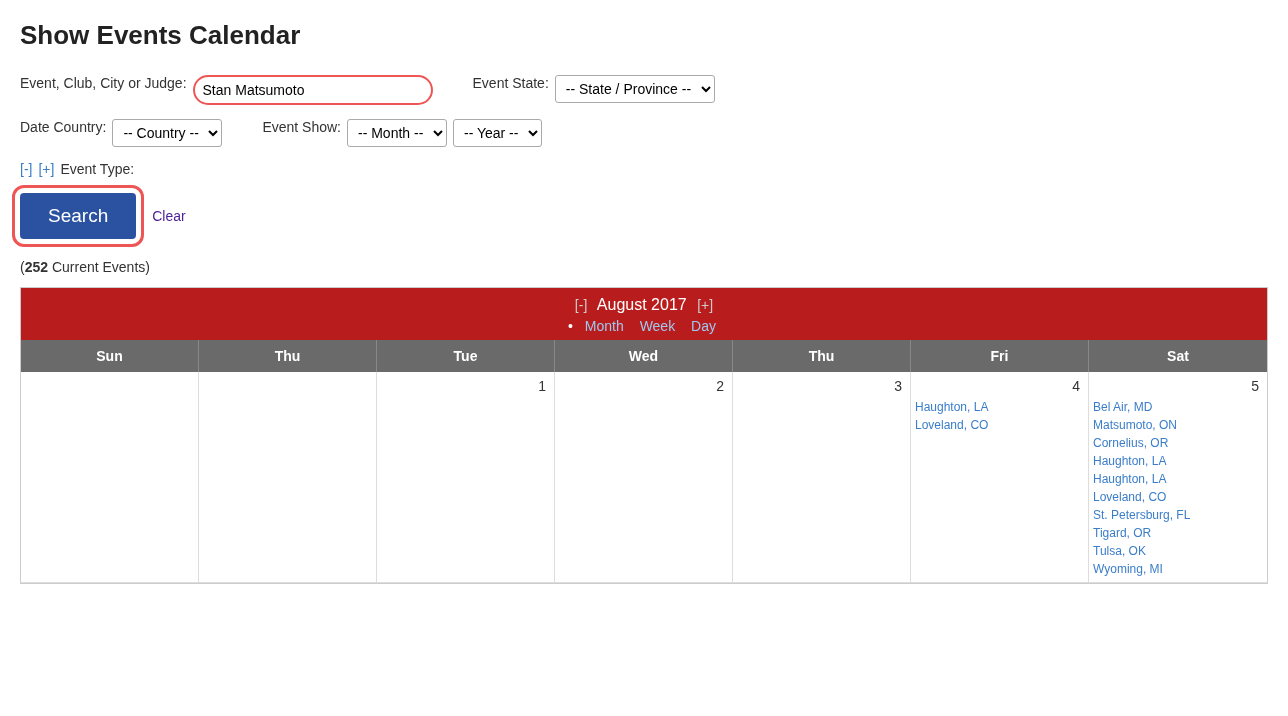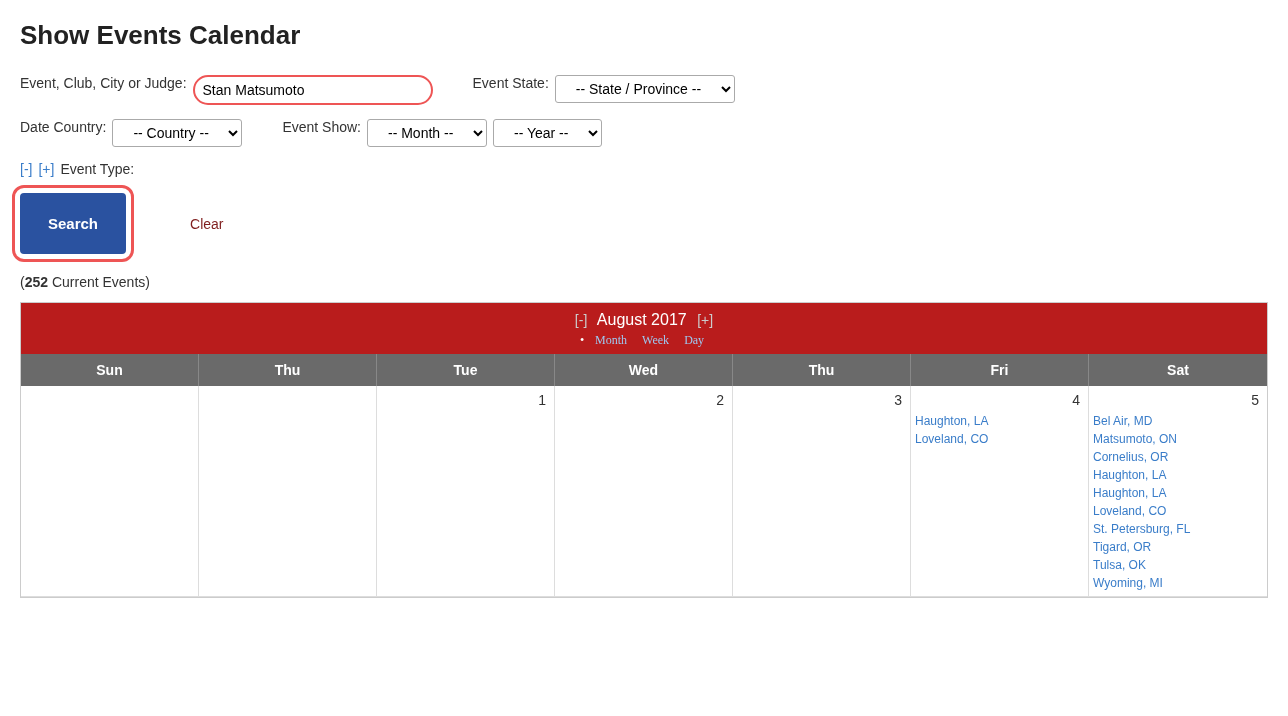--- a/index.html
+++ b/index.html
@@ -17,62 +17,62 @@
       border-radius: 4px;
       padding: 5px 8px;
       font-size: 14px;
       width: 240px;
       outline: none;
     }
 
     select {
       border: 1px solid #aaa;
       border-radius: 3px;
-      padding: 4px 16px;
+      padding: 4px 6px;
       font-size: 14px;
       background: #fff;
       cursor: pointer;
     }
 
     .event-type-row { display: flex; align-items: center; gap: 6px; margin-bottom: 16px; }
     .event-type-row a { color: #3a7dc9; text-decoration: none; font-size: 14px; }
     .event-type-label { font-size: 14px; }
 
     .button-row { display: flex; align-items: center; gap: 16px; margin-bottom: 20px; }
 
     .search-btn {
       background: #2a52a0;
       color: #fff;
       border: none;
       border-radius: 4px;
-      padding: 22px 28px;
-      font-size: 15px;
-      font-weight: bold;
+      padding: 12px 28px;
+      font-size: 19px;
+      font-weight: normal;
       cursor: pointer;
       outline: 2px solid #e55;
       outline-offset: 4px;
     }
 
-    .clear-link { color: #7f1d1d; text-decoration: none; font-size: 14px; margin-left: 48px; }
+    .clear-link { color: #4c1d95; text-decoration: none; font-size: 14px; }
 
     .results-count { font-size: 14px; margin-bottom: 12px; color: #333; }
     .results-count strong { font-weight: bold; }
 
     
     .calendar-wrapper { border: 1px solid #ccc; }
 
     .cal-header {
       background: #b91c1c;
       color: #fff;
       text-align: center;
       padding: 8px 4px 6px;
     }
     .cal-header-top { font-size: 16px; margin-bottom: 4px; }
     .cal-header-top a { color: #ccc; text-decoration: none; margin: 0 6px; font-size: 14px; }
-    .cal-header-nav { font-size: 12px; font-family: Liberation Serif, serif; }
+    .cal-header-nav { font-size: 14px; }
     .cal-header-nav span { margin: 0 2px; }
     .cal-header-nav a { color: #9ec8f0; text-decoration: none; margin: 0 6px; }
 
     .cal-day-headers { display: grid; grid-template-columns: repeat(7, 1fr); background: #6a6a6a; }
     .cal-day-header { color: #fff; text-align: center; padding: 8px 4px; font-size: 14px; font-weight: bold; border-right: 1px solid #888; }
     .cal-day-header:last-child { border-right: none; }
 
     .cal-grid { display: grid; grid-template-columns: repeat(7, 1fr); }
 
     .cal-cell {

